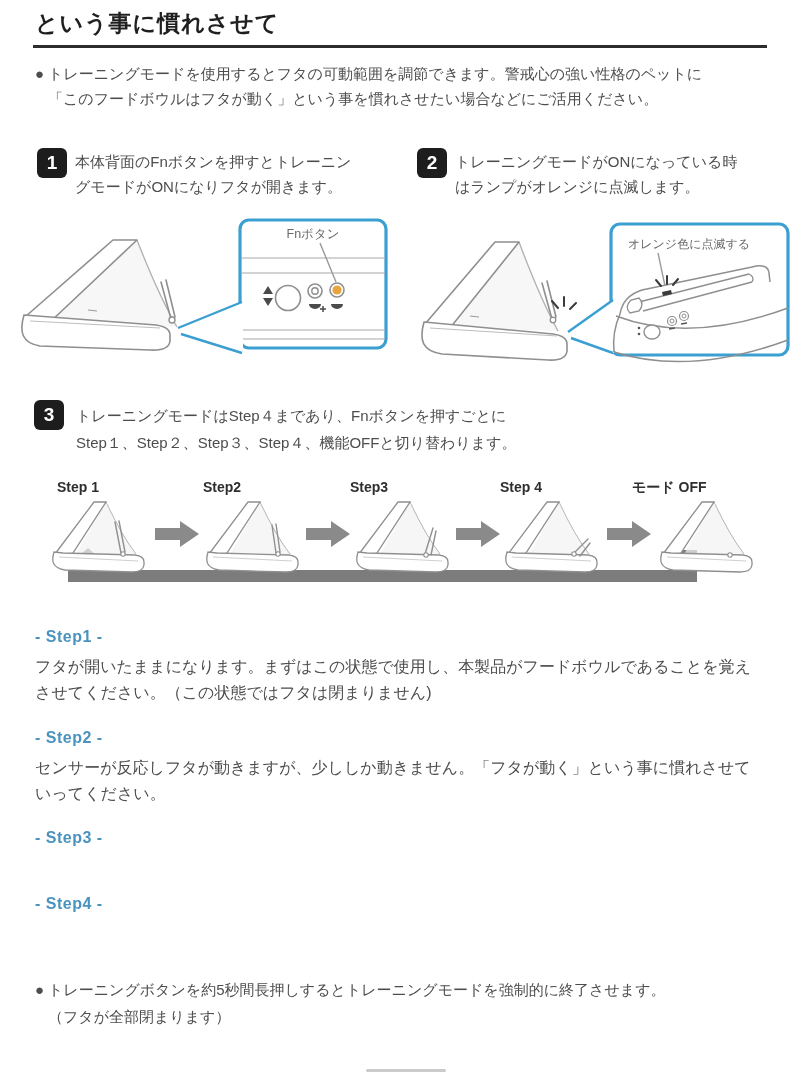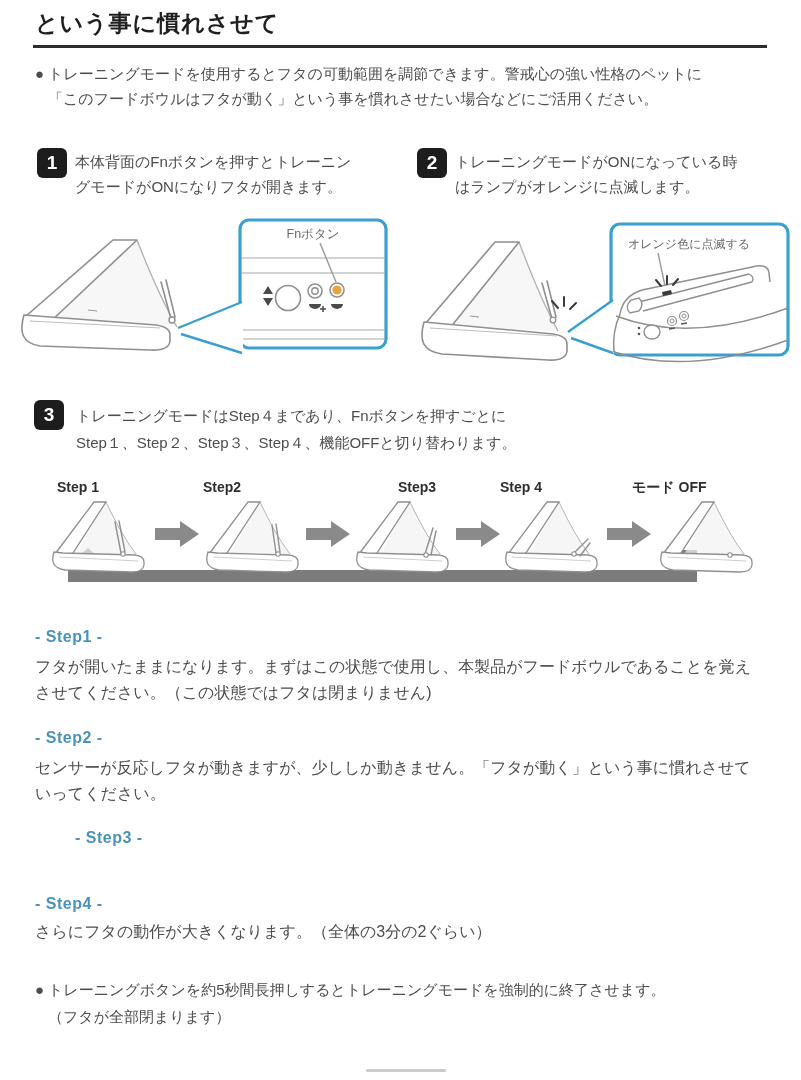--- a/index.html
+++ b/index.html
@@ -117,21 +117,21 @@
     <text x="228" y="38" font-size="12" fill="#6a6a6a">オレンジ色に点滅する</text>
     <line x1="258" y1="43" x2="265" y2="76" stroke="#9a9a9a" stroke-width="1.4"></line>
   </svg>
 
   <div class="abs badge" style="left:34px;top:400px;">3</div>
   <div class="abs instr3" style="left:76px;top:402px;width:620px;">トレーニングモードはStep４まであり、Fnボタンを押すごとに
 Step１、Step２、Step３、Step４、機能OFFと切り替わります。</div>
 
   <div class="abs seq-label" style="left:45px;top:479px;margin-left:12px;">Step 1</div>
   <div class="abs seq-label" style="left:203px;top:479px;">Step2</div>
-  <div class="abs seq-label" style="left:350px;top:479px;margin-left:48px;">Step3</div>
+  <div class="abs seq-label" style="left:350px;top:479px;">Step3</div>
   <div class="abs seq-label" style="left:500px;top:479px;">Step 4</div>
   <div class="abs seq-label" style="left:632px;top:479px;">モード OFF</div>
 
   <svg class="abs" style="left:60px;top:546px;" width="650" height="42" viewBox="0 0 650 42">
     <rect x="617" y="4" width="20" height="32" fill="#7c7c7c"></rect>
     <rect x="8" y="24" width="629" height="12" fill="#7c7c7c"></rect>
     <polygon points="3,24 53,24 28,2" fill="#7c7c7c"></polygon>
   </svg>
 
   <svg class="abs" style="left:42px;top:494px;" width="110" height="80" viewBox="0 0 110 80">
@@ -193,24 +193,23 @@
     </svg>
 
   <div class="abs step-head" style="left:35px;top:628px;">- Step1 -</div>
   <div class="abs step-body" style="left:35px;top:654px;width:752px;">フタが開いたままになります。まずはこの状態で使用し、本製品がフードボウルであることを覚え
 させてください。（この状態ではフタは閉まりません)</div>
 
   <div class="abs step-head" style="left:35px;top:729px;">- Step2 -</div>
   <div class="abs step-body" style="left:35px;top:755px;width:752px;">センサーが反応しフタが動きますが、少ししか動きません。「フタが動く」という事に慣れさせて
 いってください。</div>
 
-  <div class="abs step-head" style="left:35px;top:829px;margin-left:40px;">- Step3 -</div>
+  <div class="abs step-head" style="left:35px;top:829px;">- Step3 -</div>
 
   <div class="abs step-head" style="left:35px;top:895px;">- Step4 -</div>
-  <div class="abs step-body" style="left:35px;top:919px;width:752px;">さらにフタの動作が大きくなります。（全体の3分の2ぐらい）</div>
 
   <div class="abs para footer" style="left:35px;top:976px;width:752px;line-height:27px;">
     <span class="bullet">●</span>
     <div class="ptext">トレーニングボタンを約5秒間長押しするとトレーニングモードを強制的に終了させます。
 （フタが全部閉まります）</div>
   </div>
 
   <div class="abs cutoff" style="left:366px;top:1069px;width:80px;"></div>
 
 </div>

